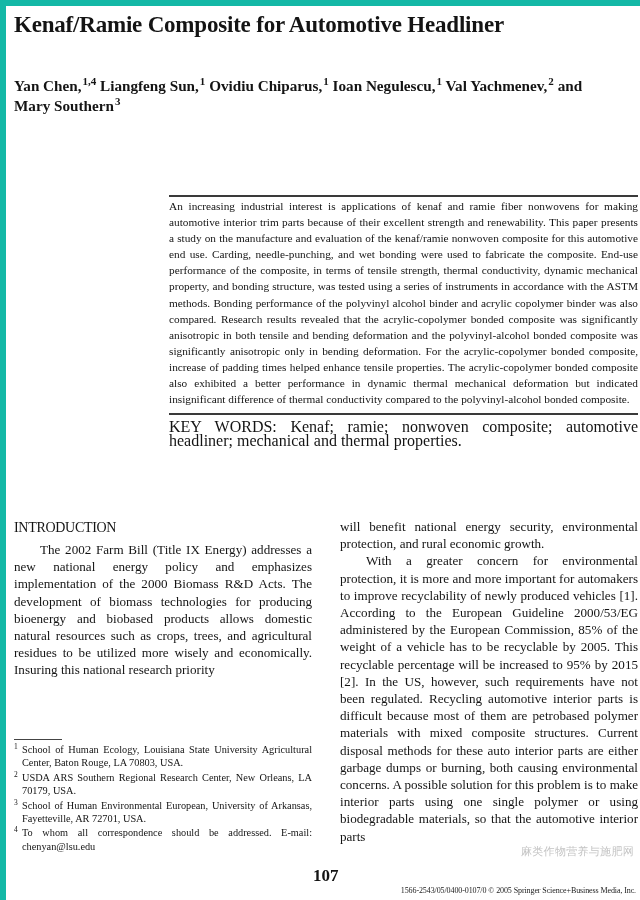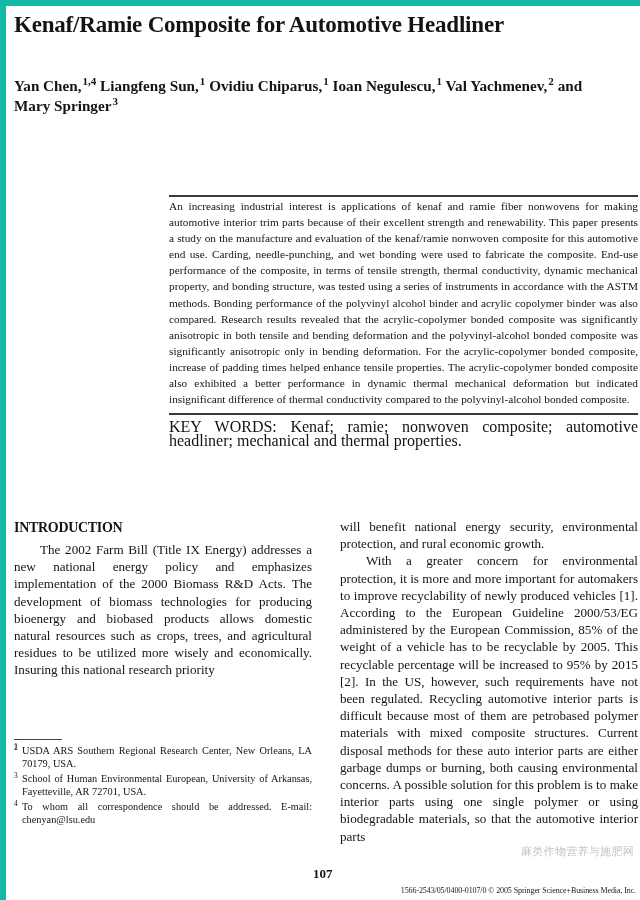--- a/index.html
+++ b/index.html
@@ -34,37 +34,37 @@
     margin: 5px 0 0 0;
   }
   .keywords .kw-label { font-weight: normal; }
   .col {
     position: absolute; top: 512px; width: 298px;
     font-size: 13.1px; line-height: 17.2px; text-align: justify;
   }
   .col-left { left: 8px; }
   .col-right { left: 334px; }
   .section-heading {
-    font-size: 14px; font-weight: bold; line-height: 20px; margin: 0 0 3px 0;
+    font-size: 14px; font-weight: normal; line-height: 20px; margin: 0 0 3px 0;
     letter-spacing: -0.3px;
   }
   .col p { margin: 0; text-indent: 26px; }
   .col p.noindent { text-indent: 0; }
   .footnote-rule {
     position: absolute; left: 8px; top: 733px; width: 48px; border-top: 1px solid #444;
   }
   .footnotes {
     position: absolute; left: 8px; top: 737px; width: 298px;
     font-size: 10.3px; line-height: 13.4px;
   }
   .footnote { position: relative; padding-left: 8px; text-align: justify; margin: 0 0 1px 0; }
   .footnote .fn-mark { position: absolute; left: 0; top: -3px; font-size: 7.5px; }
   .page-number {
     position: absolute; left: 307px; top: 860px;
-    font-size: 13px; font-weight: bold;
+    font-size: 17px; font-weight: bold;
   }
   .copyright {
     position: absolute; right: 8px; top: 880px;
     font-size: 8px; letter-spacing: -0.1px; color: #222;
   }
   .watermark {
     position: absolute; left: 515px; top: 838px;
     font-family: "DejaVu Sans", sans-serif; font-size: 11px; color: #b9b9b9;
     letter-spacing: 0.3px; opacity: 0.85;
   }
@@ -76,21 +76,21 @@
 
   <h1 class="title">Kenaf/Ramie Composite for Automotive Headliner</h1>
 
   <div class="authors">
     <span><span>Yan Chen,</span><sup>1,4</sup></span>
     <span><span>Liangfeng Sun,</span><sup>1</sup></span>
     <span><span>Ovidiu Chiparus,</span><sup>1</sup></span>
     <span><span>Ioan Negulescu,</span><sup>1</sup></span>
     <span><span>Val Yachmenev,</span><sup>2</sup></span>
     <span>and</span><br>
-    <span><span>Mary Springer</span><sup>3</sup></span>
+    <span><span>Mary Southern</span><sup>3</sup></span>
   </div>
 
   <div class="abstract-block">
     <div class="rule"></div>
     <p class="abstract">An increasing industrial interest is applications of kenaf and ramie fiber nonwovens for making automotive interior trim parts because of their excellent strength and renewability. This paper presents a study on the manufacture and evaluation of the kenaf/ramie nonwoven composite for this automotive end use. Carding, needle-punching, and wet bonding were used to fabricate the composite. End-use performance of the composite, in terms of tensile strength, thermal conductivity, dynamic mechanical property, and bonding structure, was tested using a series of instruments in accordance with the ASTM methods. Bonding performance of the polyvinyl alcohol binder and acrylic copolymer binder was also compared. Research results revealed that the acrylic-copolymer bonded composite was significantly anisotropic in both tensile and bending deformation and the polyvinyl-alcohol bonded composite was significantly anisotropic only in bending deformation. For the acrylic-copolymer bonded composite, increase of padding times helped enhance tensile properties. The acrylic-copolymer bonded composite also exhibited a better performance in dynamic thermal mechanical deformation but indicated insignificant difference of thermal conductivity compared to the polyvinyl-alcohol bonded composite.</p>
     <div class="rule"></div>
     <p class="keywords">
       <span class="kw-label">KEY WORDS:</span>
       <span>Kenaf; ramie; nonwoven composite; automotive headliner; mechanical and thermal properties.</span>
     </p>
@@ -101,21 +101,21 @@
     <p>The 2002 Farm Bill (Title IX Energy) addresses a new national energy policy and emphasizes implementation of the 2000 Biomass R&amp;D Acts. The development of biomass technologies for producing bioenergy and biobased products allows domestic natural resources such as crops, trees, and agricultural residues to be utilized more wisely and economically. Insuring this national research priority</p>
   </div>
 
   <div class="col col-right">
     <p class="noindent">will benefit national energy security, environmental protection, and rural economic growth.</p>
     <p>With a greater concern for environmental protection, it is more and more important for automakers to improve recyclability of newly produced vehicles [1]. According to the European Guideline 2000/53/EG administered by the European Commission, 85% of the weight of a vehicle has to be recyclable by 2005. This recyclable percentage will be increased to 95% by 2015 [2]. In the US, however, such requirements have not been regulated. Recycling automotive interior parts is difficult because most of them are petrobased polymer materials with mixed composite structures. Current disposal methods for these auto interior parts are either garbage dumps or burning, both causing environmental concerns. A possible solution for this problem is to make interior parts using one single polymer or using biodegradable materials, so that the automotive interior parts</p>
   </div>
 
   <div class="footnote-rule"></div>
   <div class="footnotes">
-    <p class="footnote"><span class="fn-mark">1</span></p>
+    <p class="footnote"><span class="fn-mark">1</span><span>School of Human Ecology, Louisiana State University Agricultural Center, Baton Rouge, LA 70803, USA.</span></p>
     <p class="footnote"><span class="fn-mark">2</span><span>USDA ARS Southern Regional Research Center, New Orleans, LA 70179, USA.</span></p>
     <p class="footnote"><span class="fn-mark">3</span><span>School of Human Environmental European, University of Arkansas, Fayetteville, AR 72701, USA.</span></p>
     <p class="footnote"><span class="fn-mark">4</span><span>To whom all correspondence should be addressed. E-mail: chenyan@lsu.edu</span></p>
   </div>
 
   <div class="page-number">107</div>
   <div class="watermark">麻类作物营养与施肥网</div>
   <div class="copyright">1566-2543/05/0400-0107/0 © 2005 Springer Science+Business Media, Inc.</div>
 
 </div>

